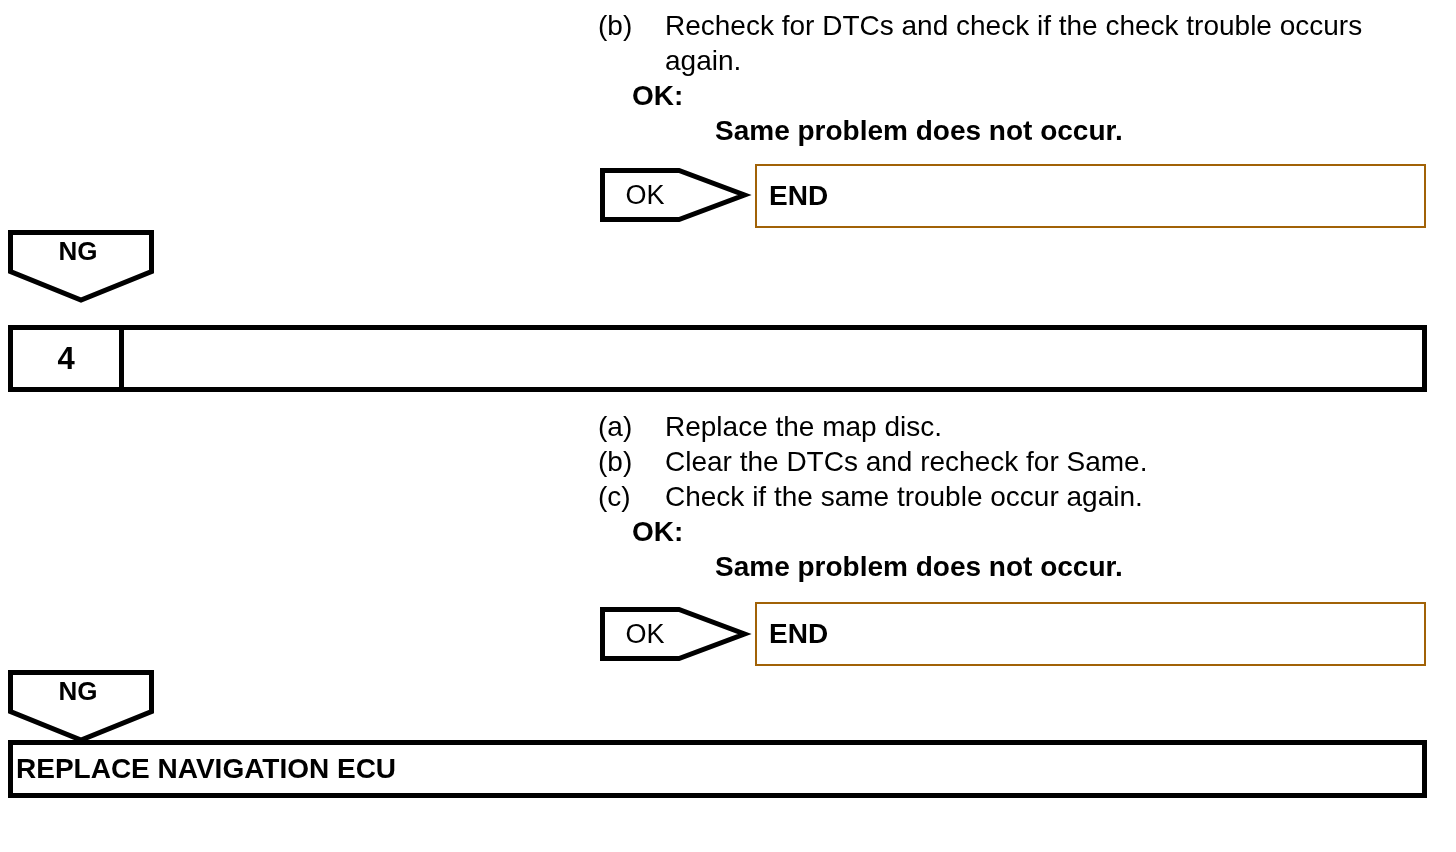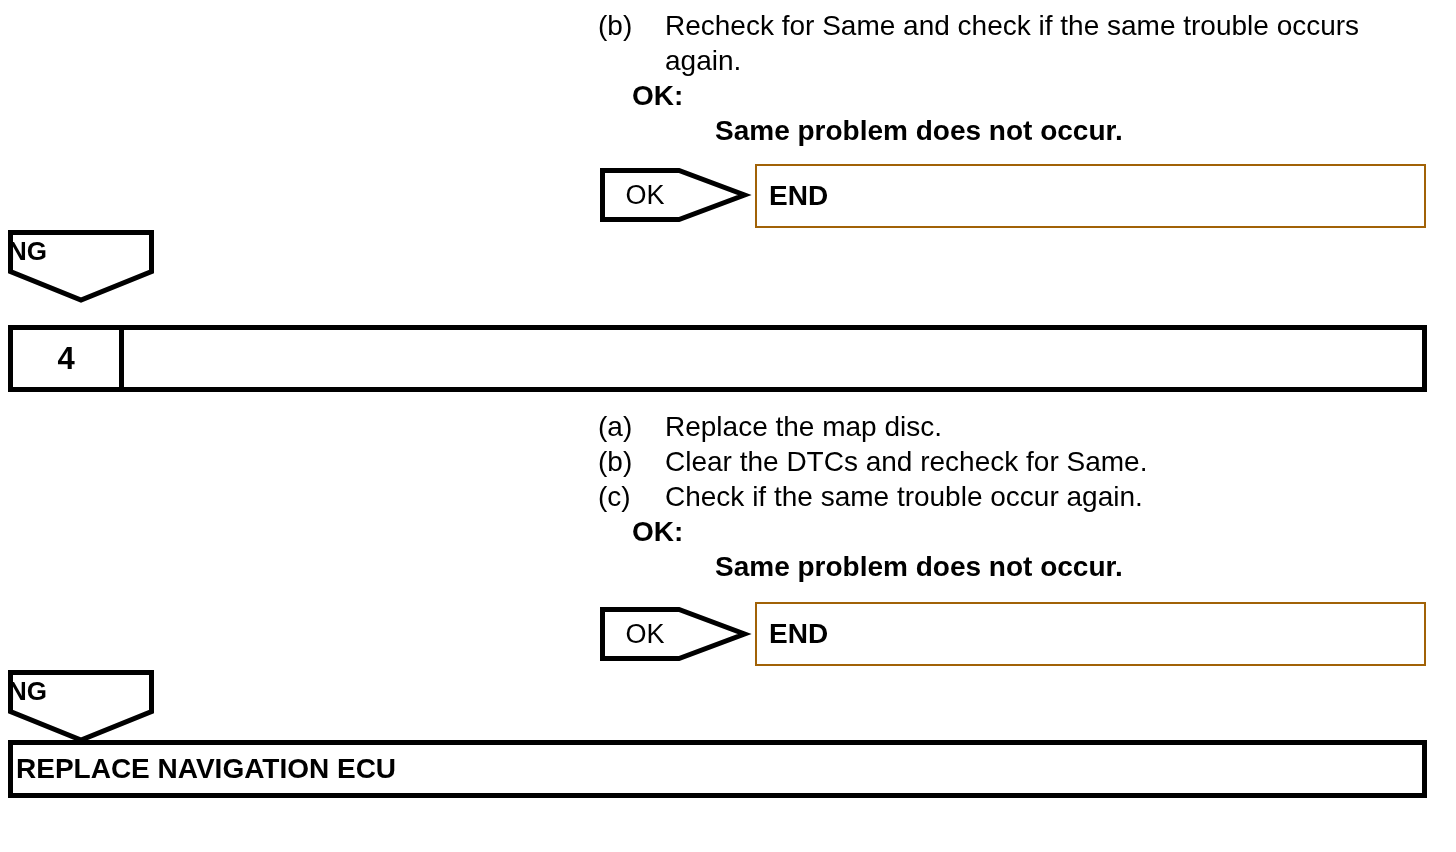--- a/index.html
+++ b/index.html
@@ -36,21 +36,21 @@
     border: 2px solid #a16207; box-sizing: border-box;
     display: flex; align-items: center; padding-left: 12px;
     font-weight: bold; font-size: 28px;
   }
 
   
   .ng-shape { position: absolute; width: 146px; height: 74px; }
   .ng-shape svg { position: absolute; left: 0; top: 0; overflow: visible; }
   .ng-label {
     position: absolute; left: 0; top: 6px; width: 140px;
-    font-weight: bold; font-size: 26px;
+    text-align: center; font-weight: bold; font-size: 26px;
   }
 
   
   .step-header {
     position: absolute; width: 1419px; height: 67px;
     border: 5px solid #000; box-sizing: border-box;
     display: flex;
   }
   .step-number {
     width: 106px; flex: none; border-right: 5px solid #000;
@@ -71,21 +71,21 @@
   }
 </style>
 </head>
 <body>
 
 <div class="page">
 
   <section class="substep-block" style="left:598px; top:8px;">
     <div class="substep-row">
       <span class="substep-label">(b)</span>
-      <span class="substep-text">Recheck for Same and check if the same trouble occurs again.</span>
+      <span class="substep-text">Recheck for DTCs and check if the check trouble occurs again.</span>
     </div>
     <div class="ok-heading">OK:</div>
     <div class="ok-condition">Same problem does not occur.</div>
   </section>
 
   <div class="ok-arrow" style="left:600px; top:168px;">
     <svg width="148" height="54" viewBox="0 0 148 54">
       <polygon points="2.5,2.5 79,2.5 144.5,27 79,51.5 2.5,51.5" fill="#ffffff" stroke="#000000" stroke-width="5" stroke-linejoin="miter"></polygon>
     </svg>
     <span class="ok-arrow-label">OK</span>

